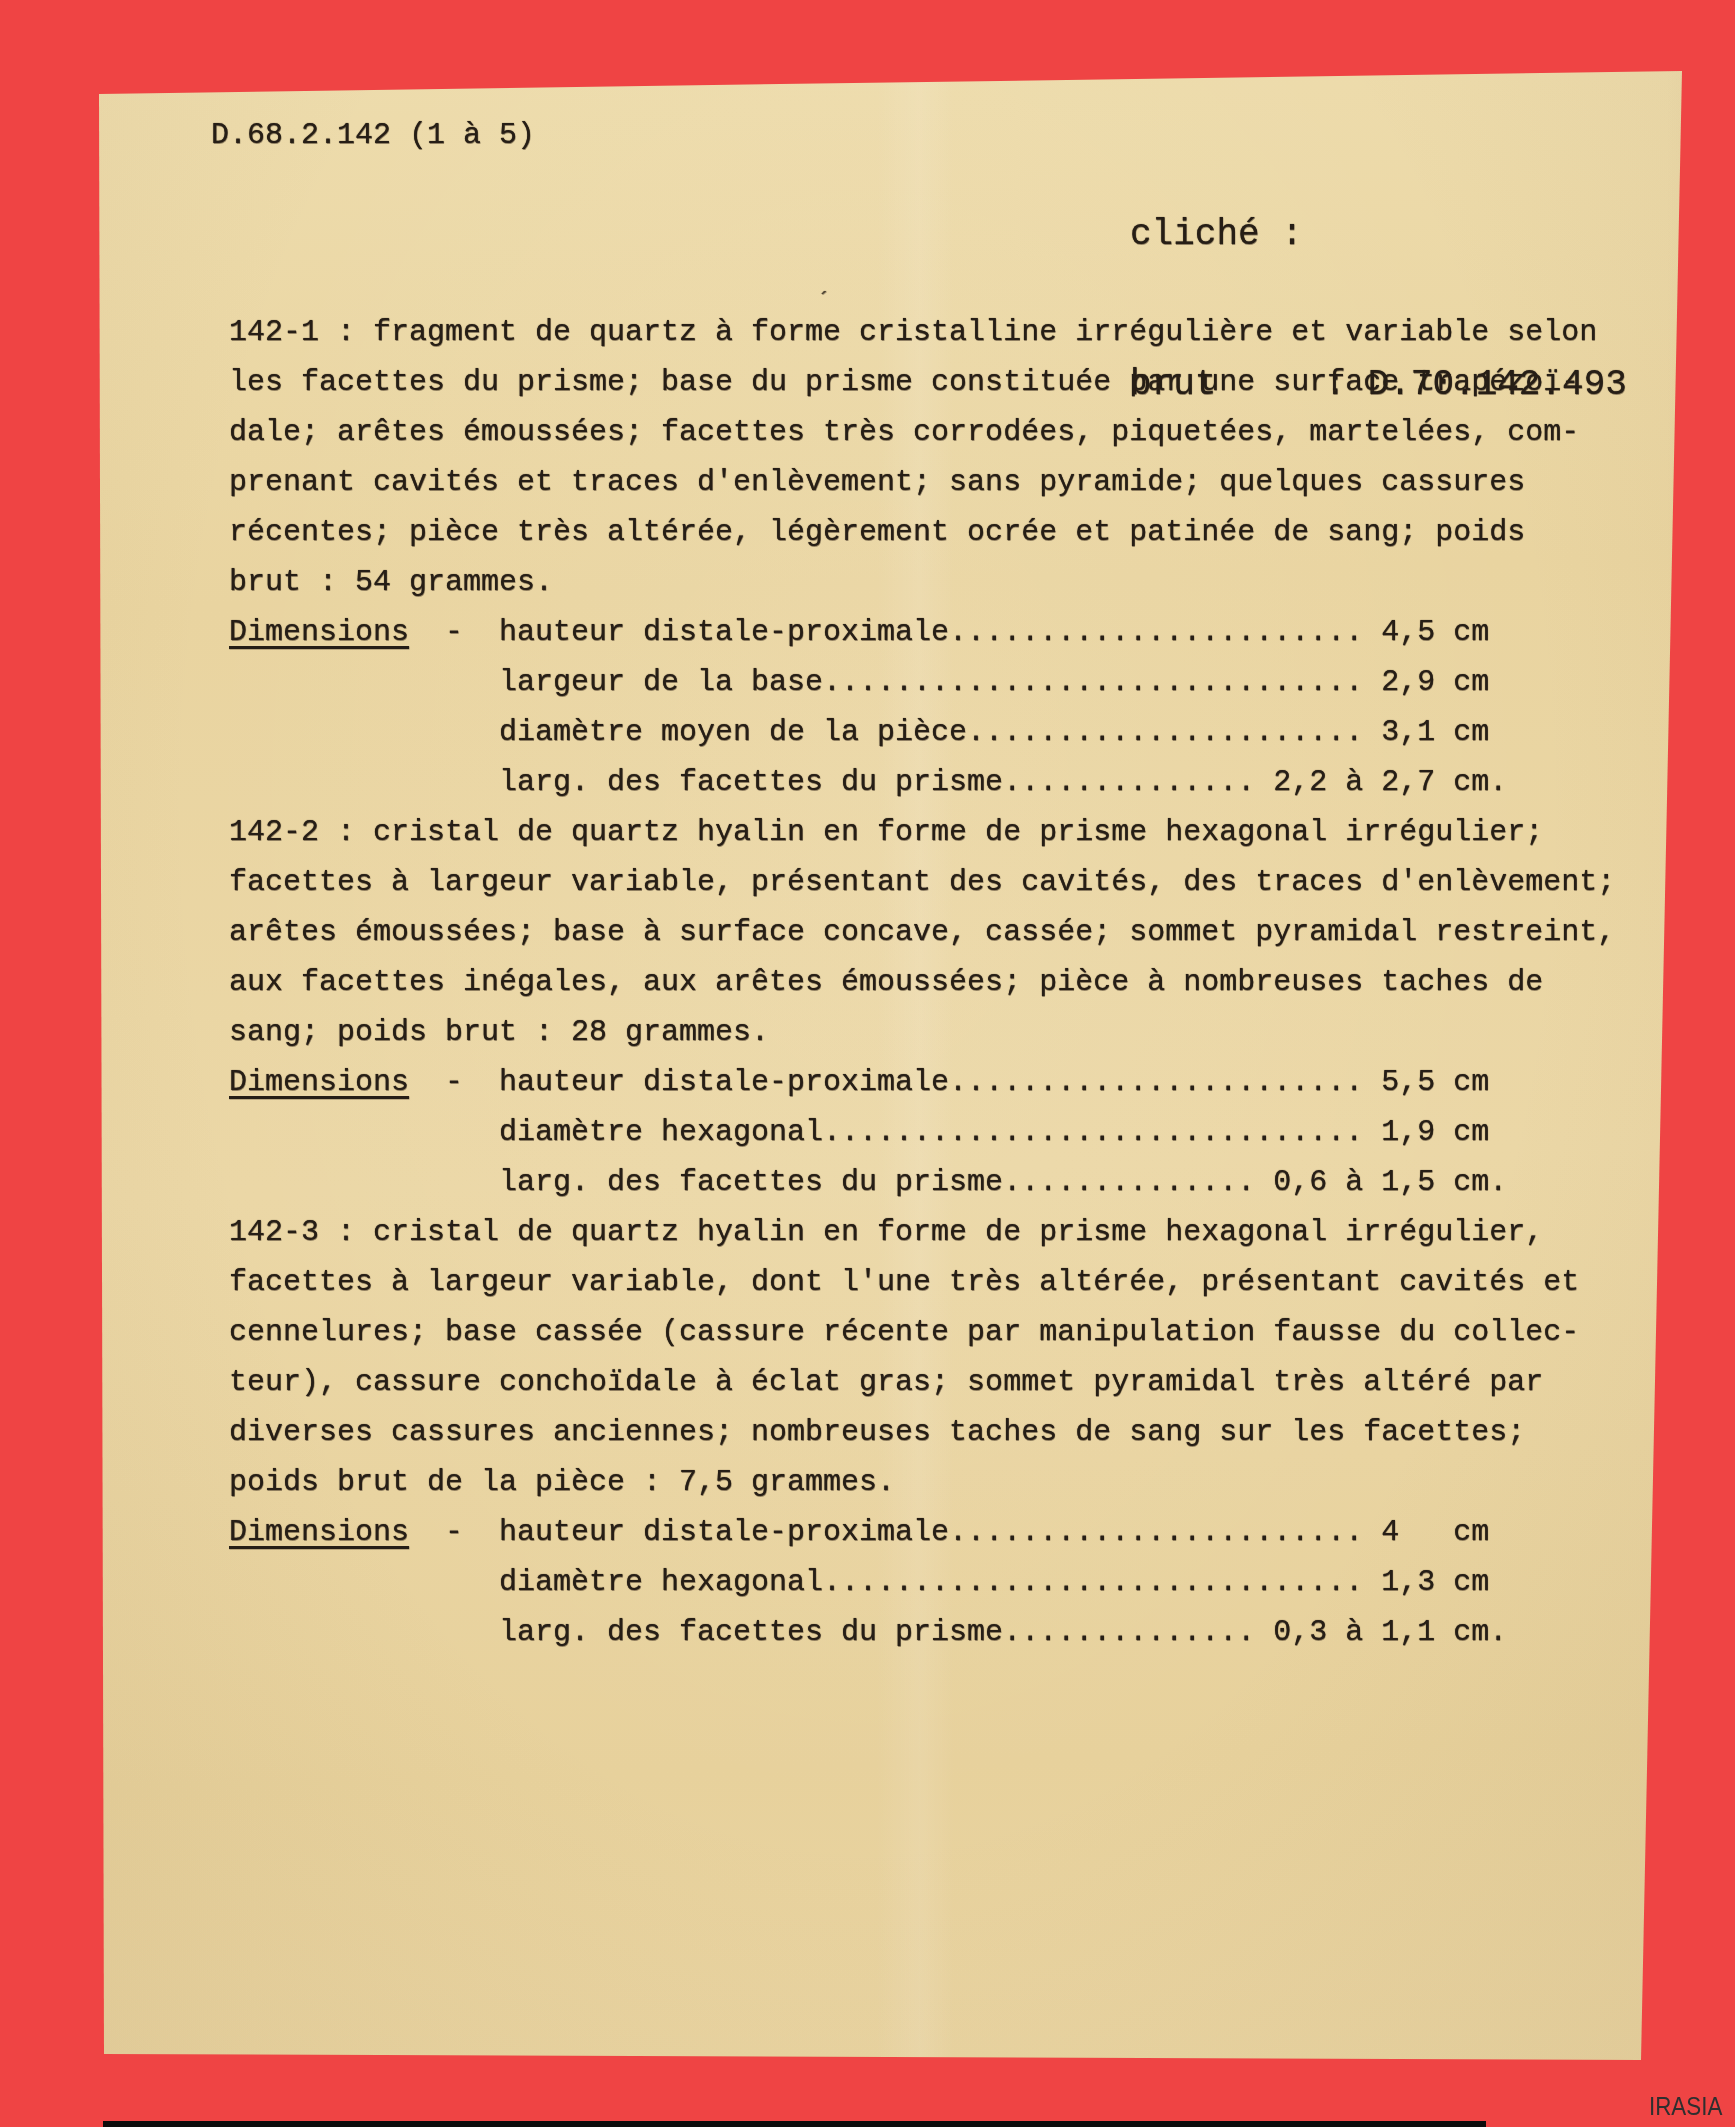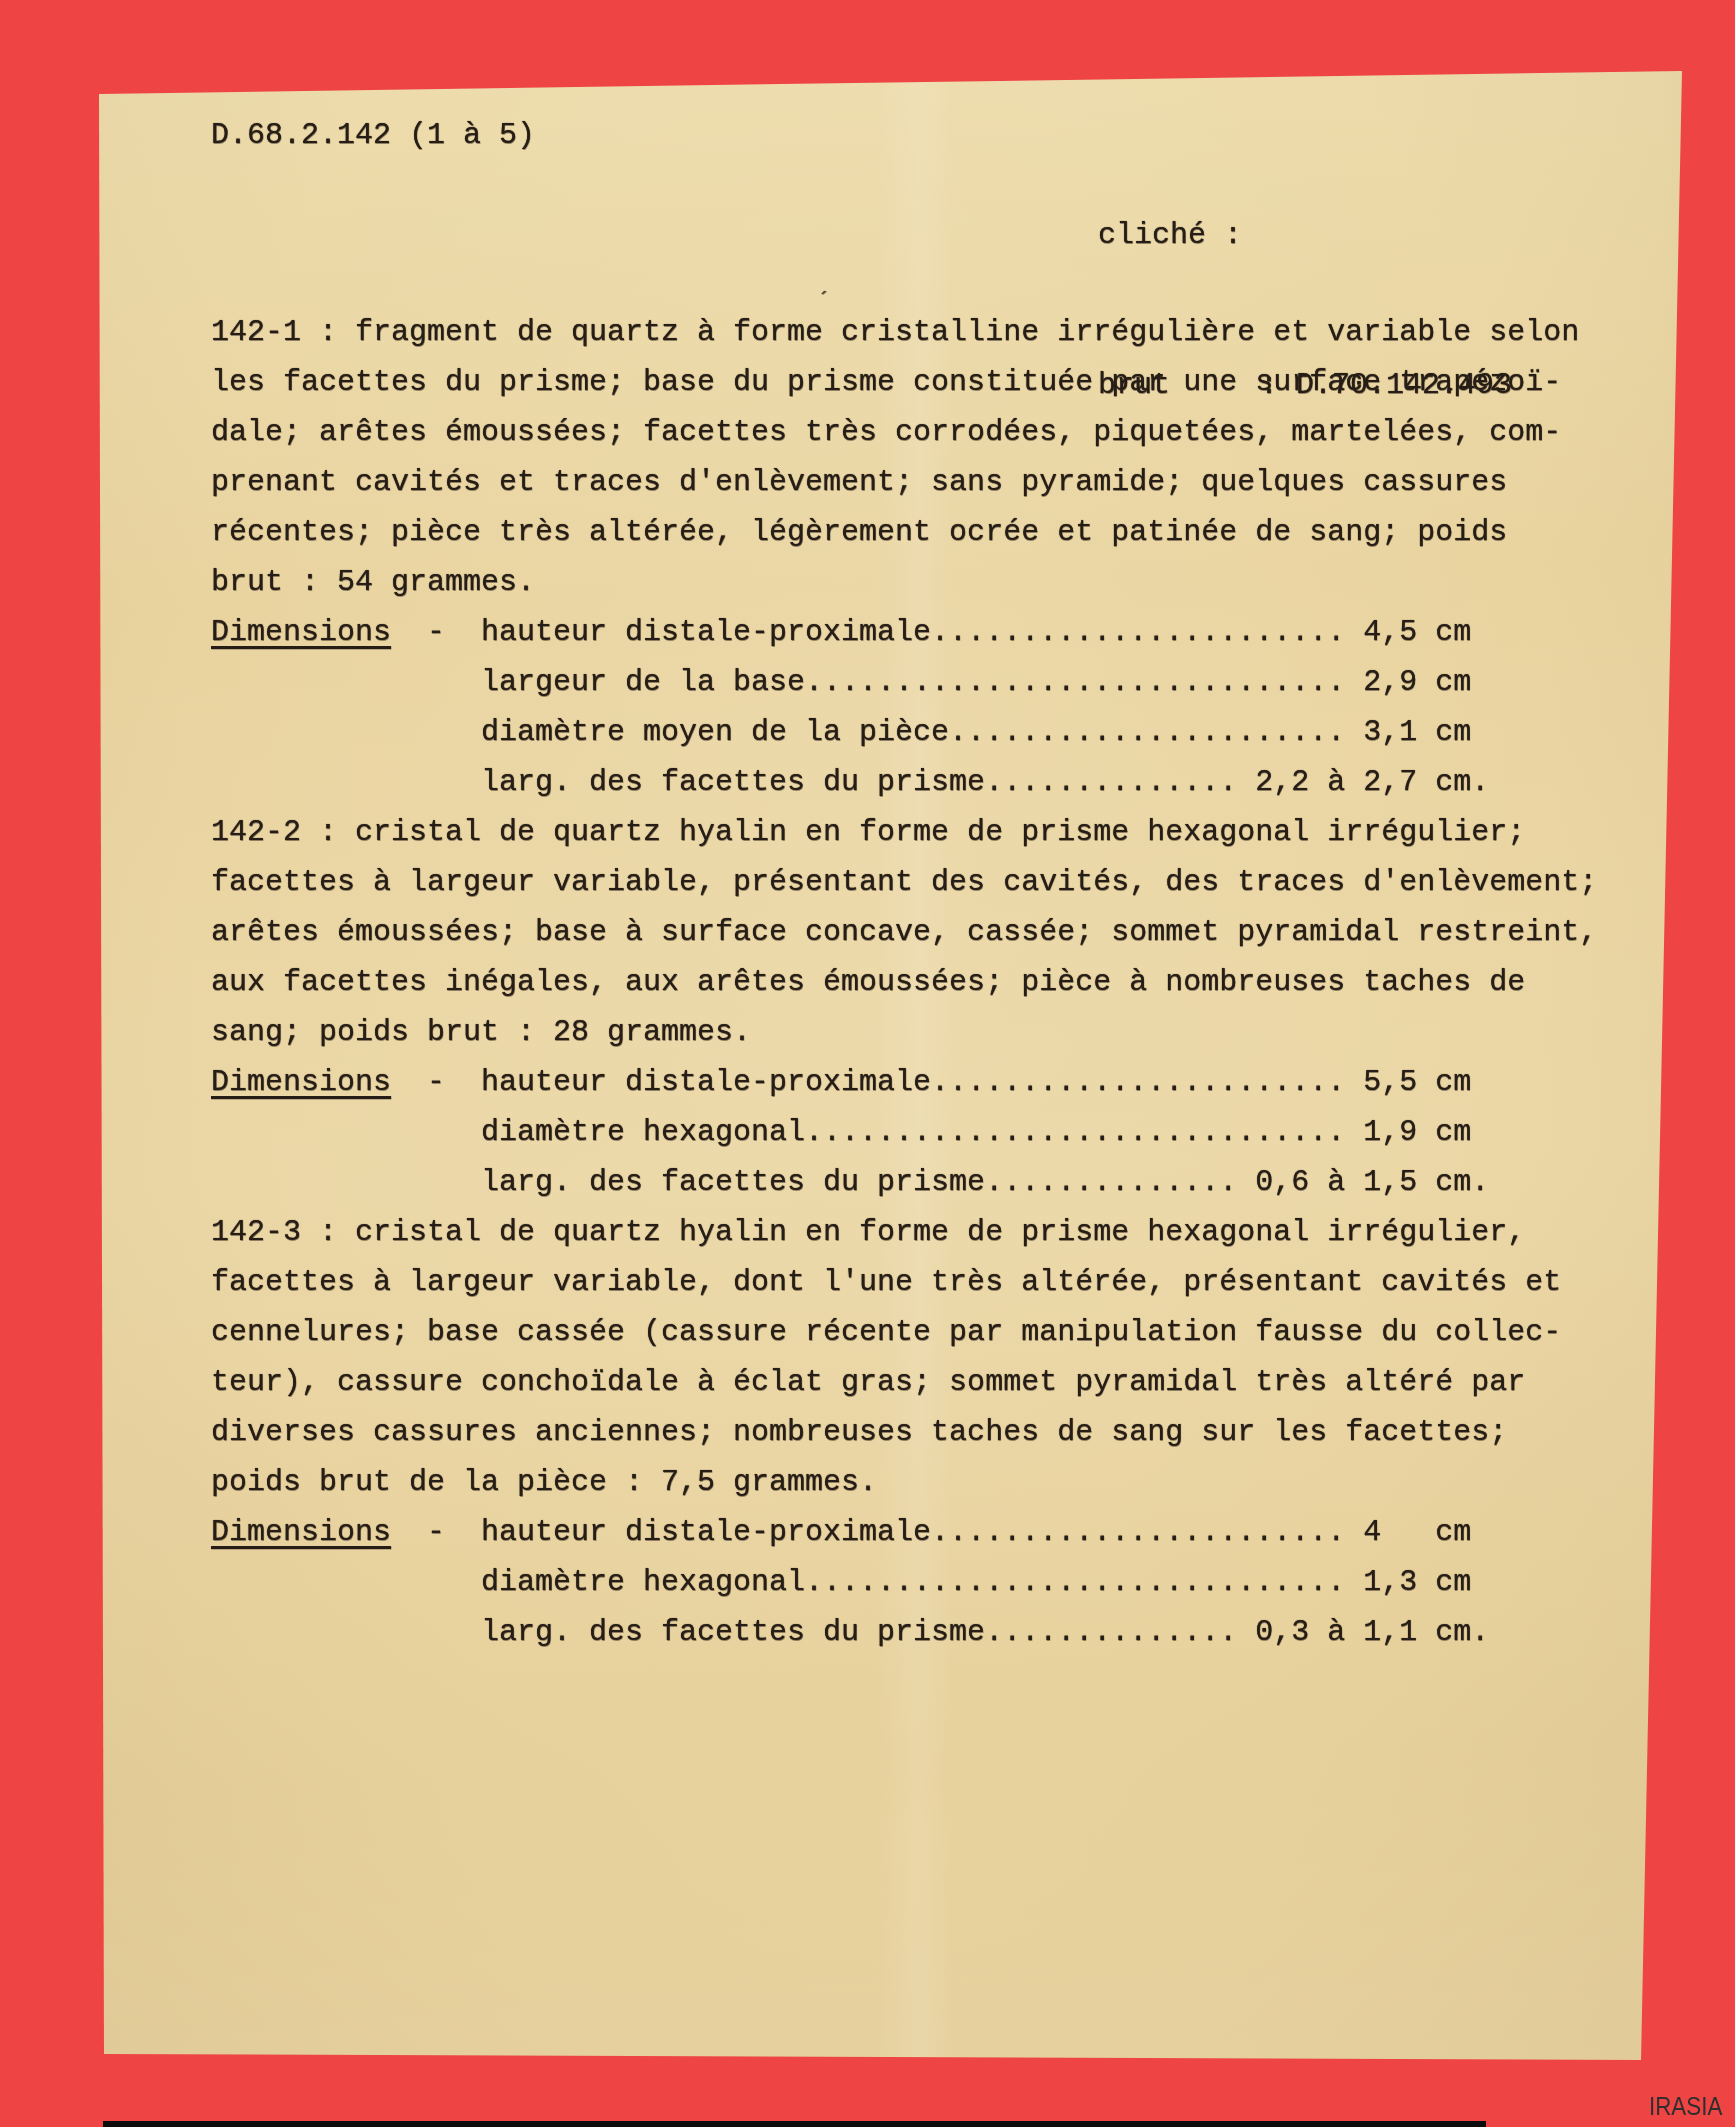--- a/index.html
+++ b/index.html
@@ -9,23 +9,23 @@
          clip-path:polygon(99px 94px,1682px 71px,1641px 2060px,104px 2054px);
          background:
            linear-gradient(90deg, rgba(120,90,40,0.05) 0%, rgba(120,90,40,0) 3%, rgba(120,90,40,0) 50.5%, rgba(255,255,255,0.10) 53%, rgba(120,90,40,0) 55%, rgba(120,90,40,0) 96%, rgba(120,90,40,0.06) 100%),
            radial-gradient(ellipse at 50% 38%, rgba(255,250,235,0.10) 0%, rgba(255,250,235,0) 55%, rgba(120,88,40,0.09) 100%),
            linear-gradient(178deg,#eeddae 0%,#e9d4a0 28%,#ebd7a6 55%,#e7d19c 82%,#ead5a3 100%);
          filter:drop-shadow(0 0 4.4px rgba(90,70,40,0.28));}
   .content{position:absolute;inset:0;color:#261e16;
            text-shadow:0 0 1px rgba(45,34,24,0.85), 0.4px 0.6px 0.5px rgba(60,45,30,0.45);
            white-space:pre;}
   .hdr-left{position:absolute;left:211px;top:110px;font-size:30px;line-height:50px;}
-  .hdr-right{position:absolute;left:1098px;top:110px;font-size:30px;line-height:50px;}
+  .hdr-right{position:absolute;left:1130px;top:110px;font-size:36px;line-height:50px;}
   .stray{position:absolute;left:817px;top:289px;font-size:23px;opacity:.8;}
-  .doc-body{position:absolute;left:211px;top:307px;font-size:30px;line-height:50px;}
+  .doc-body{position:absolute;left:229px;top:307px;font-size:30px;line-height:50px;}
   .text-line{height:50px;}
   .dim-lead{text-decoration:underline;text-decoration-thickness:3.1px;text-underline-offset:6.2px;margin-top:24px;}
   .watermark{position:absolute;left:1649px;top:2091px;
              font-family:"Liberation Sans","DejaVu Sans",sans-serif;
              font-size:26px;color:#2f2f2f;transform:scaleX(0.86);transform-origin:left top;
              letter-spacing:0px;}
   .strip{position:absolute;left:103px;top:2121px;width:1383px;height:7px;background:#0c0c0c;}
 </style>
 </head>
 <body>

